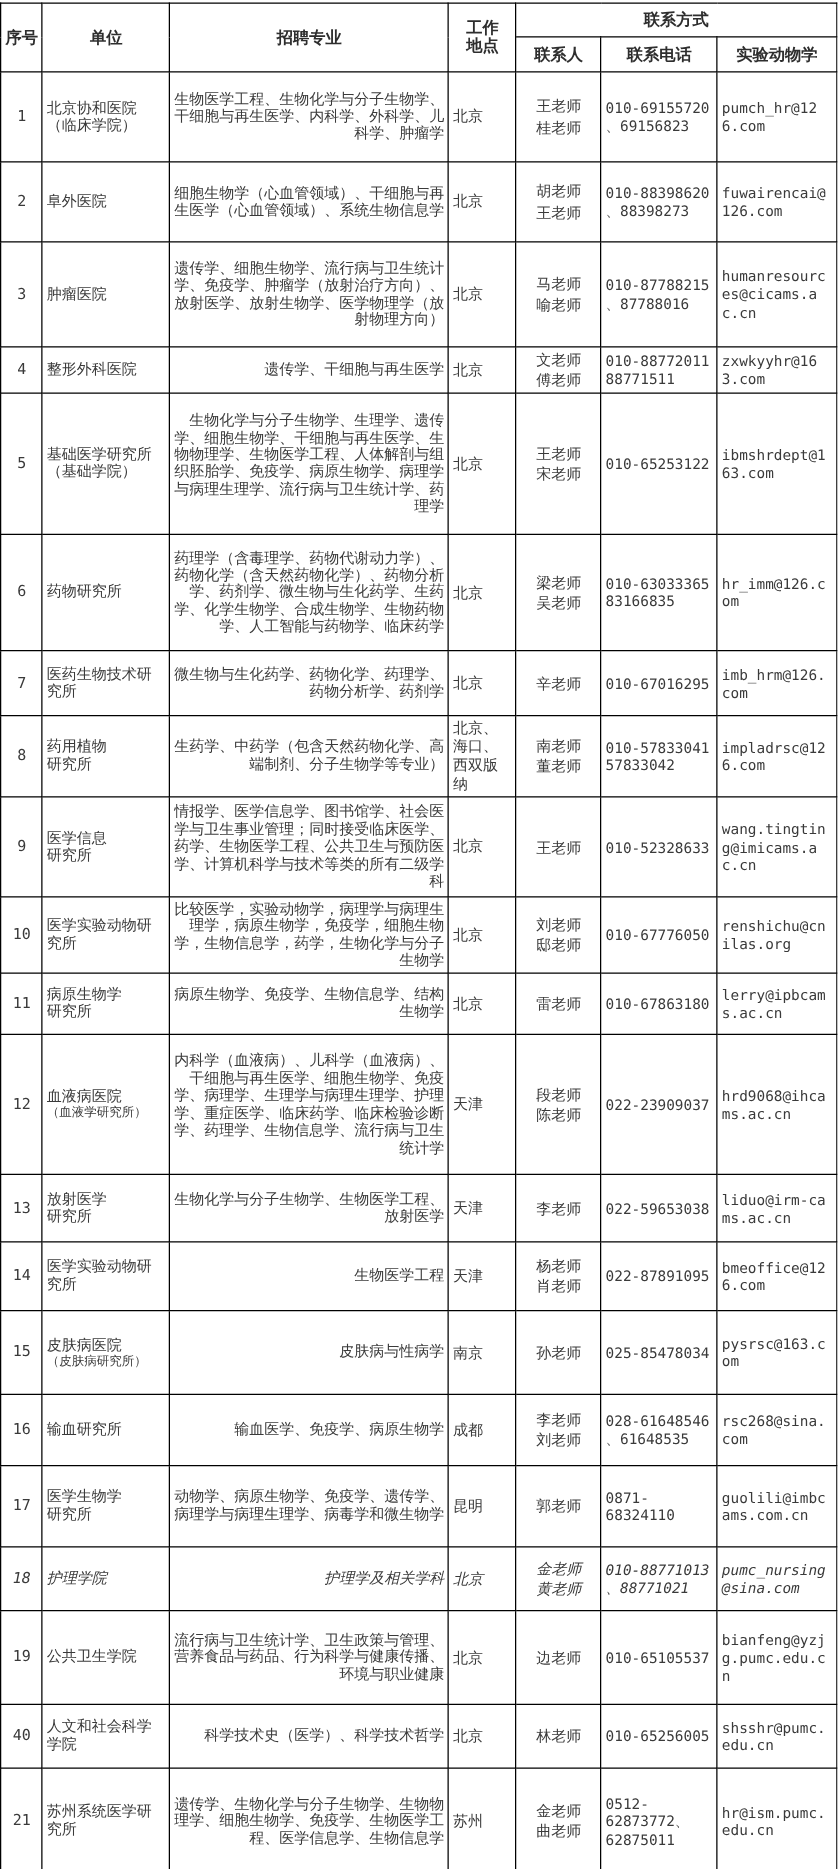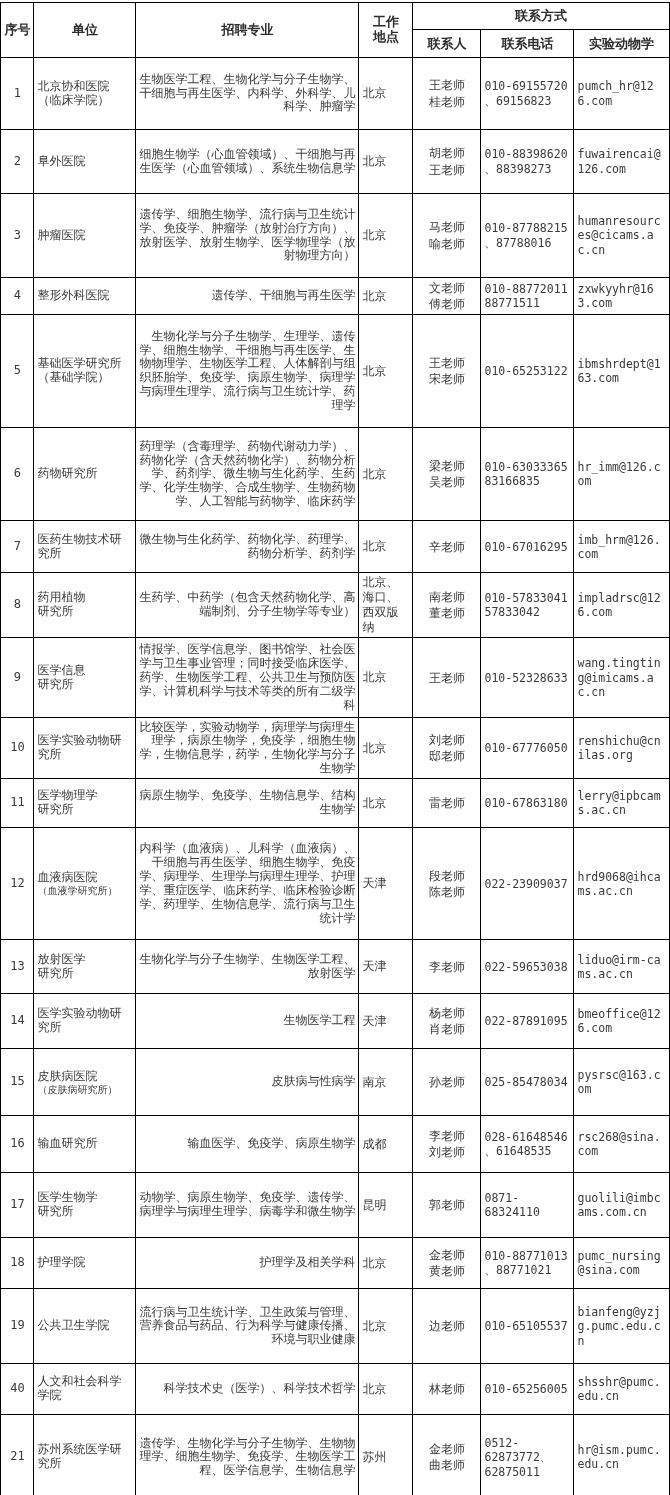--- a/index.html
+++ b/index.html
@@ -170,21 +170,21 @@
 究所</td>
           <td class="c-major">比较医学，实验动物学，病理学与病理生理学，病原生物学，免疫学，细胞生物学，生物信息学，药学，生物化学与分子生物学</td>
           <td class="c-loc">北京</td>
           <td class="c-person">刘老师
 邸老师</td>
           <td class="c-phone">010-67776050</td>
           <td class="c-email">renshichu@cnilas.org</td>
         </tr>
         <tr style="height: 49px;">
           <td class="c-no">11</td>
-          <td class="c-unit">医学物理学
+          <td class="c-unit">病原生物学
 研究所</td>
           <td class="c-major">病原生物学、免疫学、生物信息学、结构生物学</td>
           <td class="c-loc">北京</td>
           <td class="c-person">雷老师</td>
           <td class="c-phone">010-67863180</td>
           <td class="c-email">lerry@ipbcams.ac.cn</td>
         </tr>
         <tr style="height: 112px;">
           <td class="c-no">12</td>
           <td class="c-unit">血液病医院<span class="sub">（血液学研究所）</span></td>
@@ -240,21 +240,21 @@
           <td class="c-no">17</td>
           <td class="c-unit">医学生物学
 研究所</td>
           <td class="c-major">动物学、病原生物学、免疫学、遗传学、病理学与病理生理学、病毒学和微生物学</td>
           <td class="c-loc">昆明</td>
           <td class="c-person">郭老师</td>
           <td class="c-phone">0871-
 68324110</td>
           <td class="c-email">guolili@imbcams.com.cn</td>
         </tr>
-        <tr style="height: 51px;">
+        <tr style="height: 51px; font-style: italic;">
           <td class="c-no">18</td>
           <td class="c-unit">护理学院</td>
           <td class="c-major">护理学及相关学科</td>
           <td class="c-loc">北京</td>
           <td class="c-person">金老师
 黄老师</td>
           <td class="c-phone">010-88771013
 、88771021</td>
           <td class="c-email">pumc_nursing@sina.com</td>
         </tr>

